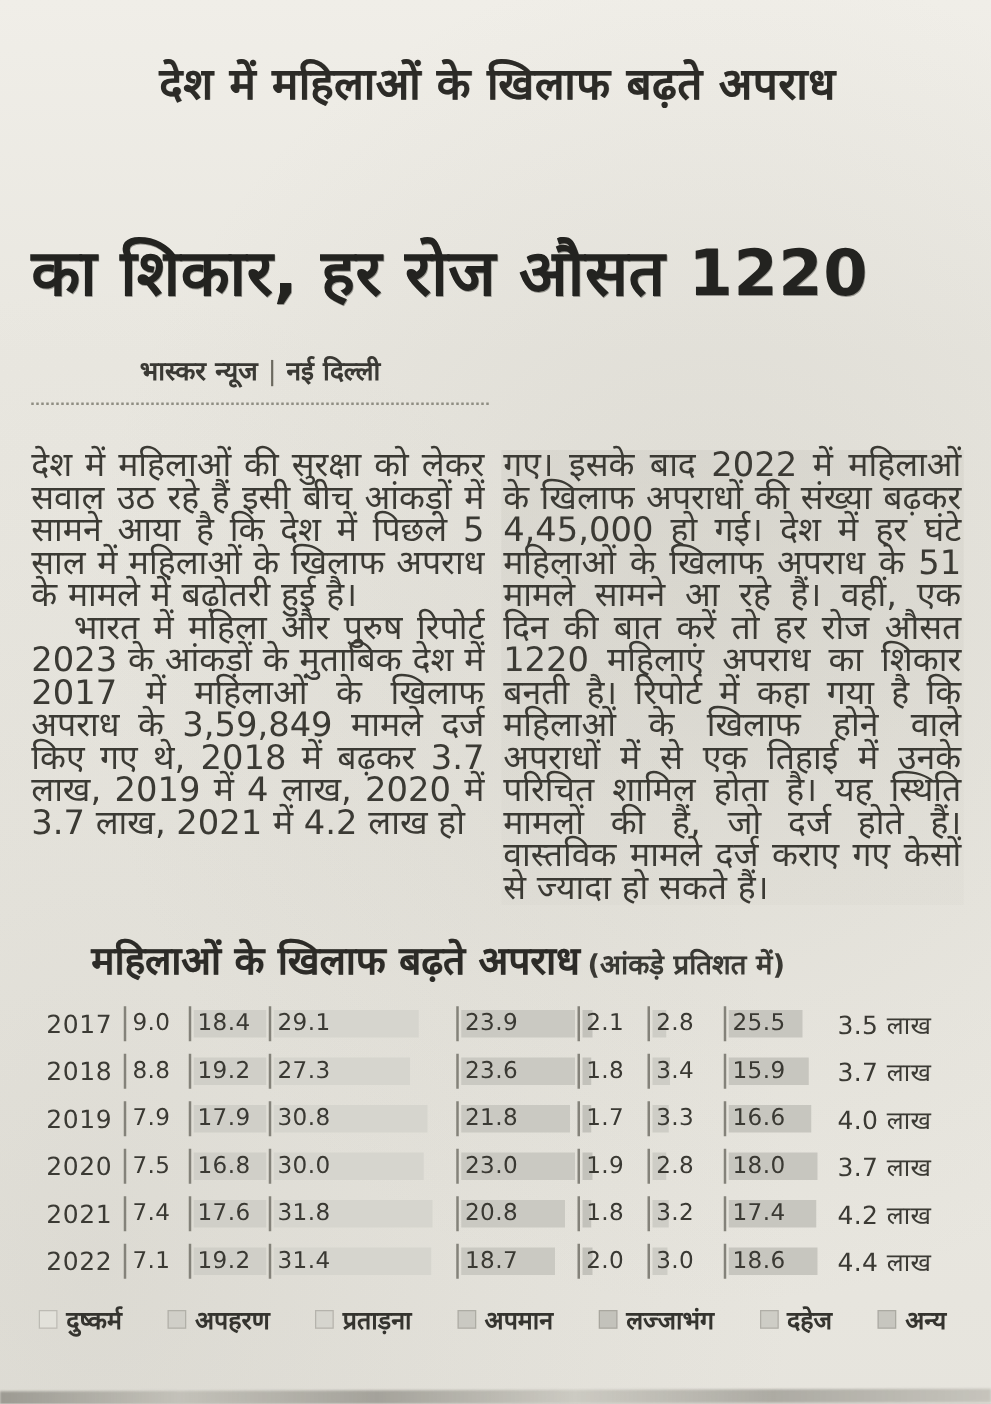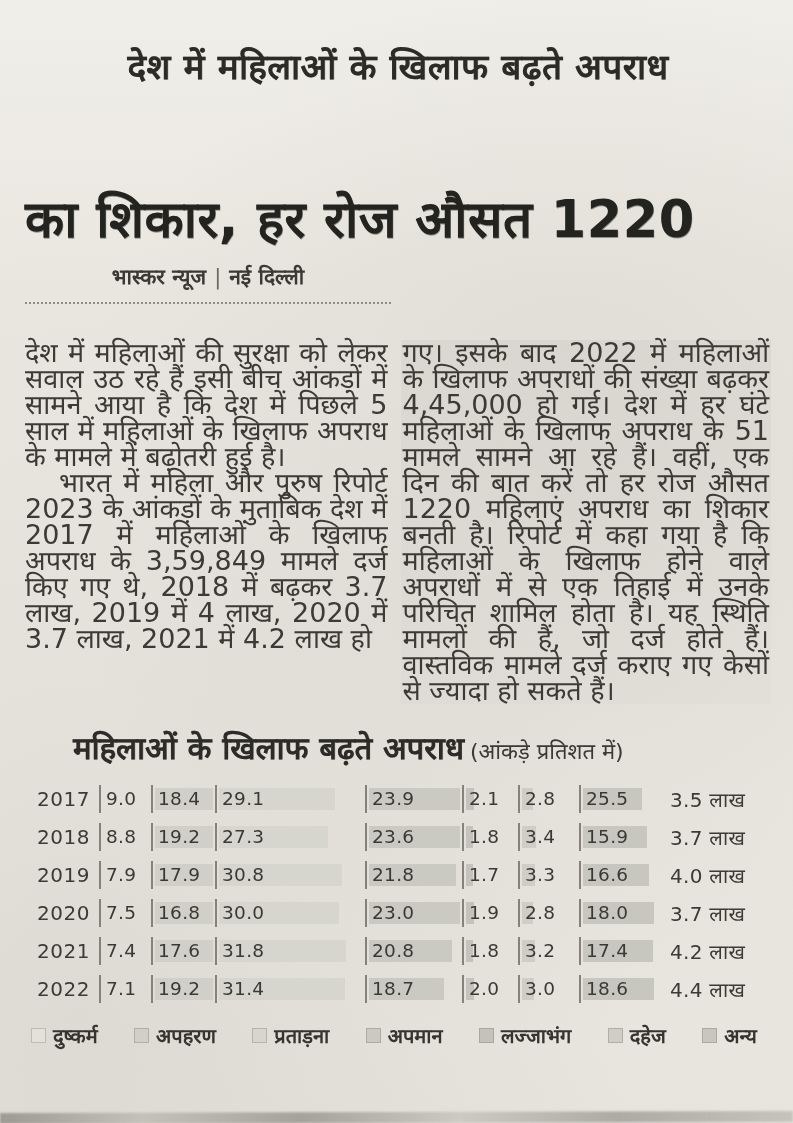--- a/index.html
+++ b/index.html
@@ -32,21 +32,21 @@
     margin-top:14px;
     font-size:51px;
     font-weight:bold;
     line-height:1.52;
     color:#232320;
     letter-spacing:0.5px;
     text-shadow:0.5px 0.5px 0 rgba(30,30,26,0.4);
   }
 
   
-  .byline-wrap { width:366px; margin-top:4px; }
+  .byline-wrap { width:366px; margin-top:24px; }
   .byline {
     text-align:center;
     font-size:21px;
     font-weight:bold;
     color:#3a3934;
   }
   .byline .sep { padding:0 8px; color:#6b695f; font-weight:normal; }
   .byline-rule {
     margin-top:12px;
     border:none;
@@ -65,21 +65,21 @@
     padding:0 2px;
   }
 
   
   .chart { margin-top:22px; }
   .chart-head { padding-left:48px; white-space:nowrap; }
   .chart-title {
     font-size:31px; font-weight:bold; color:#2c2b27;
     text-shadow:0.4px 0.4px 0 rgba(40,40,36,0.4);
   }
-  .chart-subtitle { font-size:22px; font-weight:normal; color:#3a3934; padding-left:6px; }
+  .chart-subtitle { font-size:22px; font-weight:bold; color:#3a3934; padding-left:6px; }
 
   .chart-table { margin-top:12px; }
   .chart-row { display:flex; align-items:center; height:38px; padding-left:12px; }
   .year-cell {
     width:62px; flex:0 0 62px;
     font-size:20px; color:#3b3a34; letter-spacing:0.5px;
   }
   .seg-cell {
     position:relative; height:28px;
     border-left:2px solid #84827a;

